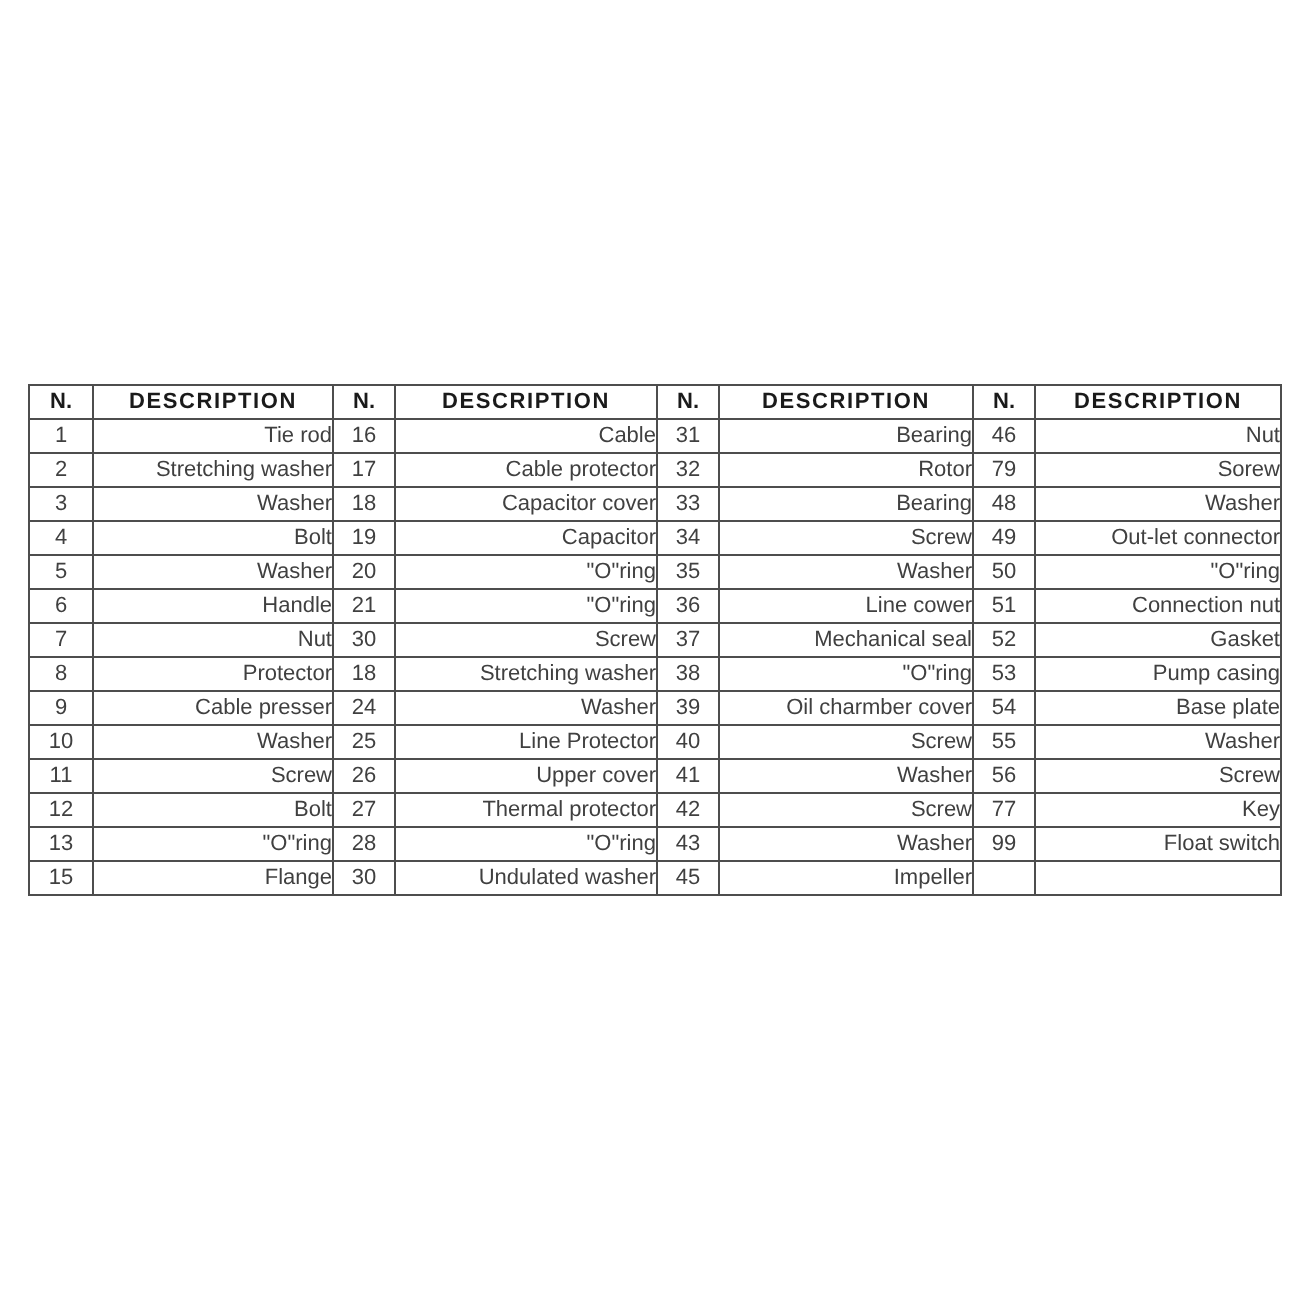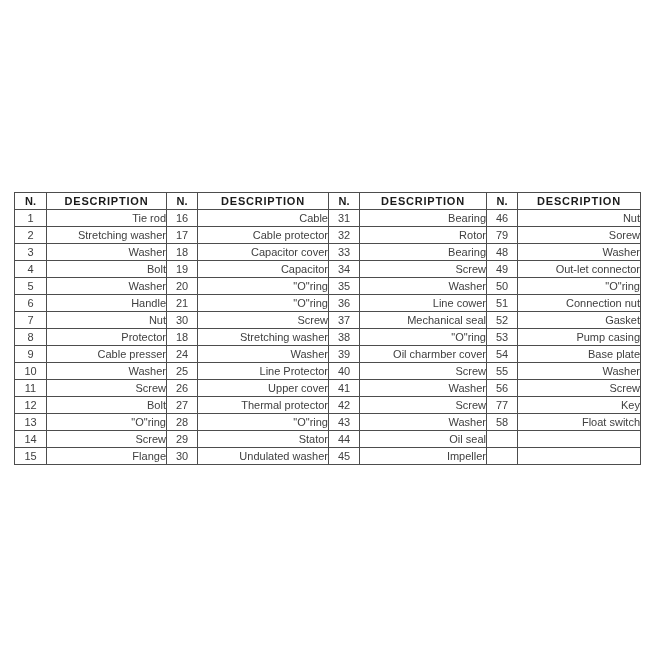--- a/index.html
+++ b/index.html
@@ -208,32 +208,22 @@
           <td class="num">77</td>
           <td class="desc">Key</td>
         </tr>
         <tr>
           <td class="num">13</td>
           <td class="desc">"O"ring</td>
           <td class="num">28</td>
           <td class="desc">"O"ring</td>
           <td class="num">43</td>
           <td class="desc">Washer</td>
-          <td class="num">58</td>
+          <td class="num">99</td>
           <td class="desc">Float switch</td>
-        </tr>
-        <tr>
-          <td class="num">14</td>
-          <td class="desc">Screw</td>
-          <td class="num">29</td>
-          <td class="desc">Stator</td>
-          <td class="num">44</td>
-          <td class="desc">Oil seal</td>
-          <td class="num"></td>
-          <td class="desc"></td>
         </tr>
         <tr>
           <td class="num">15</td>
           <td class="desc">Flange</td>
           <td class="num">30</td>
           <td class="desc">Undulated washer</td>
           <td class="num">45</td>
           <td class="desc">Impeller</td>
           <td class="num"></td>
           <td class="desc"></td>

